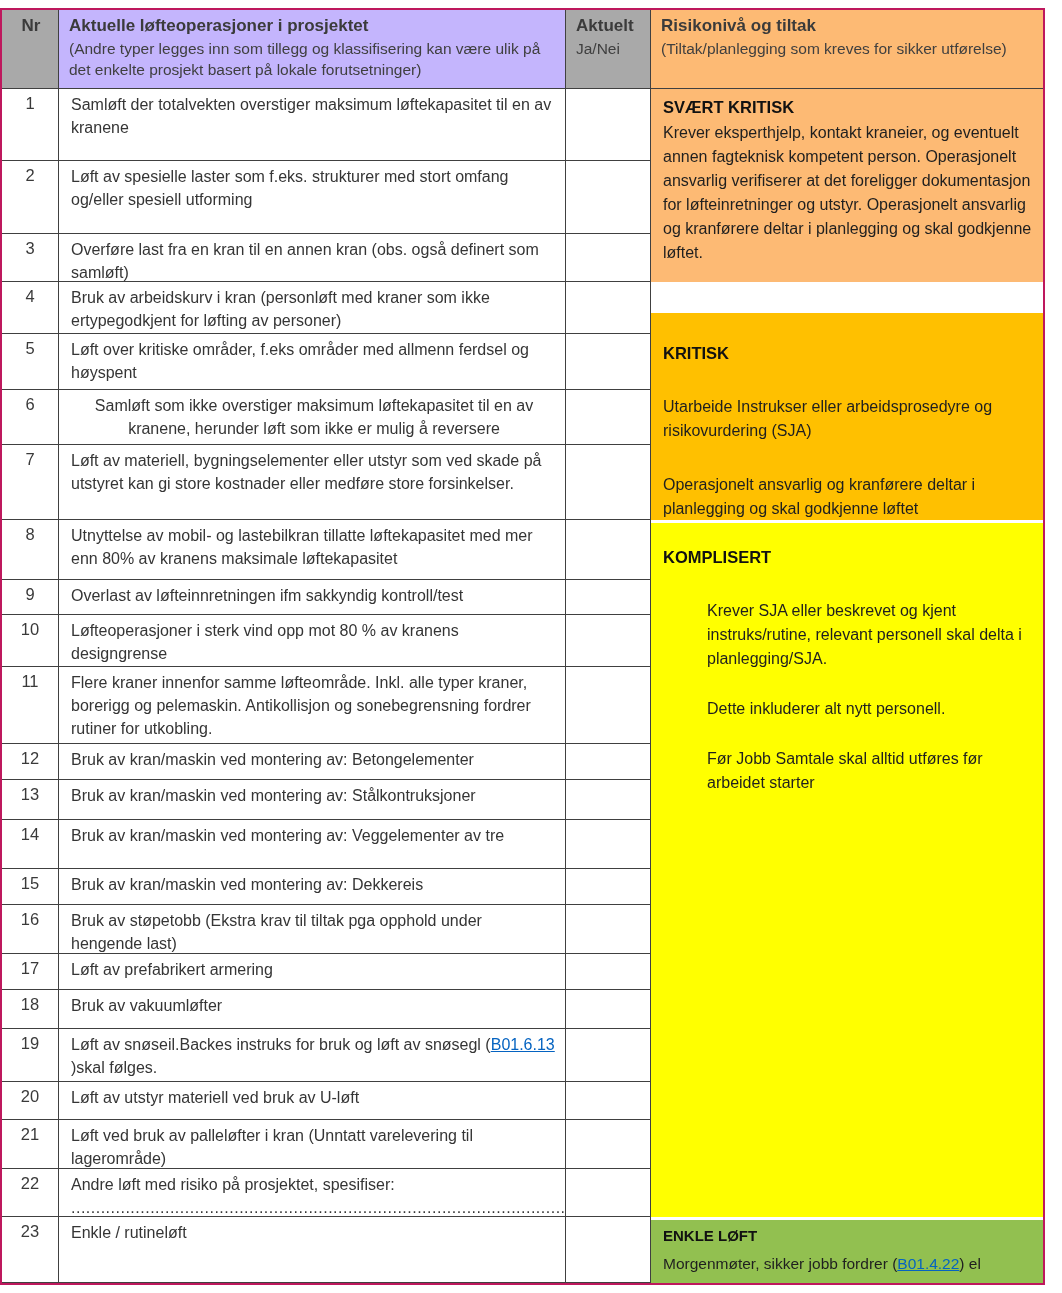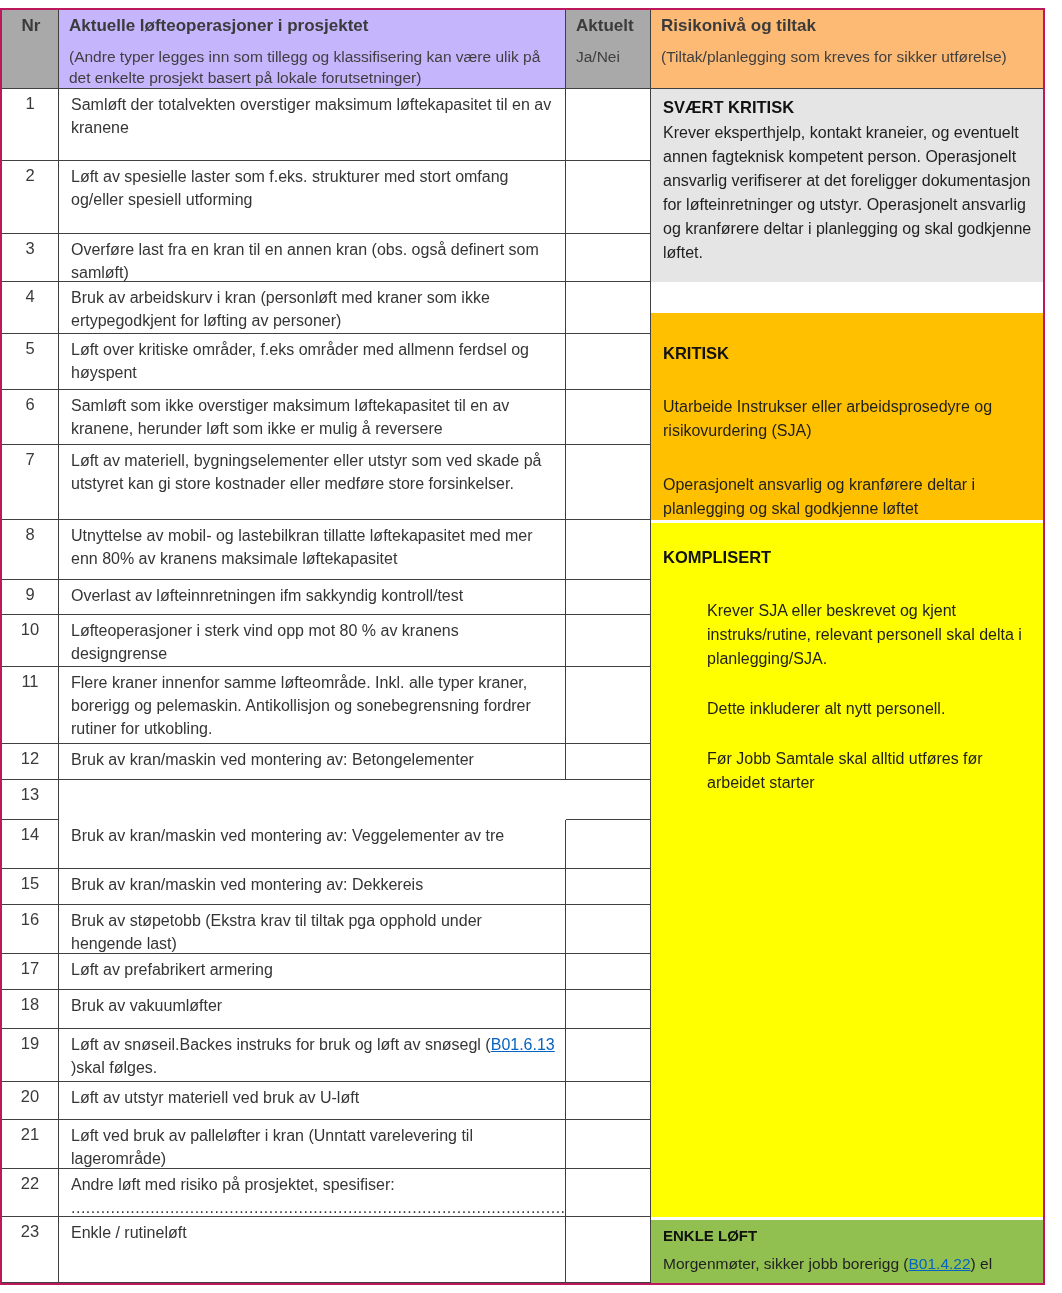--- a/index.html
+++ b/index.html
@@ -26,21 +26,21 @@
     font-weight:bold;
     padding:5px 8px 4px 10px;
     font-size:17px;
     line-height:22px;
     color:#3b3b3b;
   }
   .hsub{
     font-weight:normal;
     font-size:15.5px;
     line-height:21px;
-    margin-top:9px;
+    margin-top:1px;
     color:#3f3f3f;
   }
   .nr-head{text-align:center;}
   .nr-cell{
     text-align:center;
     font-size:16.5px;
     padding-top:5px;
     color:#3a3a3a;
   }
   .op-cell{
@@ -101,80 +101,81 @@
   </div>
   <div class="cell hcell" style="grid-area: 1 / 3; background: rgb(169, 169, 169);">
     <div>Aktuelt</div>
     <div class="hsub">Ja/Nei</div>
   </div>
   <div class="cell hcell" style="grid-area: 1 / 4; border-right: none; background: #fdba74;">
     <div>Risikonivå og tiltak</div>
     <div class="hsub">(Tiltak/planlegging som kreves for sikker utførelse)</div>
   </div>
 
-  <section class="risk rs1" style="background: #e5e5e5;">
+  <section class="risk rs1" style="background: #fdba74;">
     <h3>SVÆRT KRITISK</h3>
     <p>Krever eksperthjelp, kontakt kraneier, og eventuelt annen fagteknisk kompetent person. Operasjonelt  ansvarlig verifiserer at det foreligger dokumentasjon for løfteinretninger og utstyr. Operasjonelt ansvarlig og kranførere deltar i planlegging og skal godkjenne løftet.</p>
   </section>
 
   <section class="risk rs2" style="background: rgb(255, 192, 0);">
     <h3>KRITISK</h3>
     <p>Utarbeide Instrukser eller arbeidsprosedyre og risikovurdering (SJA)</p>
     <p>Operasjonelt ansvarlig og kranførere deltar i planlegging og skal godkjenne løftet</p>
   </section>
 
   <section class="risk rs3" style="background: rgb(255, 255, 0);">
     <h3>KOMPLISERT</h3>
     <p>Krever SJA eller beskrevet og kjent instruks/rutine, relevant personell skal delta i planlegging/SJA.</p>
     <p>Dette inkluderer alt nytt  personell.</p>
     <p>Før Jobb Samtale skal alltid utføres før arbeidet starter</p>
   </section>
 
   <section class="risk rs4" style="background: rgb(146, 192, 80);">
     <h3>ENKLE LØFT</h3>
-    <p><span>Morgenmøter, sikker jobb borerigg (</span><a class="link">B01.4.22</a><span>) el</span></p>
+    <p><span>Morgenmøter, sikker jobb fordrer (</span><a class="link">B01.4.22</a><span>) el</span></p>
   </section>
 
 <div class="cell nr-cell" style="grid-area: 2 / 1;">1</div>
     <div class="cell op-cell" style="grid-area: 2 / 2;"><span>Samløft der totalvekten overstiger maksimum løftekapasitet til en av kranene</span></div>
     <div class="cell akt-cell" style="grid-area: 2 / 3;"></div>
     <div class="cell nr-cell" style="grid-area: 3 / 1;">2</div>
     <div class="cell op-cell" style="grid-area: 3 / 2;"><span>Løft av spesielle laster som f.eks. strukturer med stort omfang og/eller spesiell utforming</span></div>
     <div class="cell akt-cell" style="grid-area: 3 / 3;"></div>
     <div class="cell nr-cell" style="grid-area: 4 / 1;">3</div>
     <div class="cell op-cell" style="grid-area: 4 / 2;"><span>Overføre last fra en kran til en annen kran (obs. også definert som samløft)</span></div>
     <div class="cell akt-cell" style="grid-area: 4 / 3;"></div>
     <div class="cell nr-cell" style="grid-area: 5 / 1;">4</div>
     <div class="cell op-cell" style="grid-area: 5 / 2;"><span>Bruk av arbeidskurv i kran (personløft med kraner som ikke ertypegodkjent for løfting av personer)</span></div>
     <div class="cell akt-cell" style="grid-area: 5 / 3;"></div>
     <div class="cell nr-cell" style="grid-area: 6 / 1;">5</div>
     <div class="cell op-cell" style="grid-area: 6 / 2;"><span>Løft over kritiske områder, f.eks områder med allmenn ferdsel og høyspent</span></div>
     <div class="cell akt-cell" style="grid-area: 6 / 3;"></div>
     <div class="cell nr-cell" style="grid-area: 7 / 1;">6</div>
-    <div class="cell op-cell" style="grid-area: 7 / 2;"><span>Samløft som ikke overstiger maksimum løftekapasitet til en av kranene, herunder løft som ikke er mulig å reversere</span></div>
+    <div class="cell op-cell" style="grid-area: 7 / 2; text-align: center;"><span>Samløft som ikke overstiger maksimum løftekapasitet til en av kranene, herunder løft som ikke er mulig å reversere</span></div>
     <div class="cell akt-cell" style="grid-area: 7 / 3;"></div>
     <div class="cell nr-cell" style="grid-area: 8 / 1;">7</div>
     <div class="cell op-cell" style="grid-area: 8 / 2;"><span>Løft av materiell, bygningselementer eller utstyr som ved skade på utstyret kan gi store kostnader eller medføre store forsinkelser.</span></div>
     <div class="cell akt-cell" style="grid-area: 8 / 3;"></div>
     <div class="cell nr-cell" style="grid-area: 9 / 1;">8</div>
     <div class="cell op-cell" style="grid-area: 9 / 2;"><span>Utnyttelse av mobil- og lastebilkran tillatte løftekapasitet med mer enn 80% av kranens maksimale løftekapasitet</span></div>
     <div class="cell akt-cell" style="grid-area: 9 / 3;"></div>
     <div class="cell nr-cell" style="grid-area: 10 / 1;">9</div>
     <div class="cell op-cell" style="grid-area: 10 / 2;"><span>Overlast av løfteinnretningen ifm sakkyndig kontroll/test</span></div>
     <div class="cell akt-cell" style="grid-area: 10 / 3;"></div>
     <div class="cell nr-cell" style="grid-area: 11 / 1;">10</div>
     <div class="cell op-cell" style="grid-area: 11 / 2;"><span>Løfteoperasjoner i sterk vind opp mot 80 % av kranens designgrense</span></div>
     <div class="cell akt-cell" style="grid-area: 11 / 3;"></div>
     <div class="cell nr-cell" style="grid-area: 12 / 1;">11</div>
     <div class="cell op-cell" style="grid-area: 12 / 2;"><span>Flere kraner innenfor samme løfteområde. Inkl. alle typer kraner, borerigg og pelemaskin. Antikollisjon og sonebegrensning fordrer rutiner for utkobling.</span></div>
     <div class="cell akt-cell" style="grid-area: 12 / 3;"></div>
     <div class="cell nr-cell" style="grid-area: 13 / 1;">12</div>
     <div class="cell op-cell" style="grid-area: 13 / 2;"><span>Bruk av kran/maskin ved montering av: Betongelementer</span></div>
     <div class="cell akt-cell" style="grid-area: 13 / 3;"></div>
     <div class="cell nr-cell" style="grid-area: 14 / 1;">13</div>
+    <div class="cell op-cell" style="grid-area: 14 / 2;"><span>Bruk av kran/maskin ved montering av: Stålkontruksjoner</span></div>
     <div class="cell akt-cell" style="grid-area: 14 / 3;"></div>
     <div class="cell nr-cell" style="grid-area: 15 / 1;">14</div>
     <div class="cell op-cell" style="grid-area: 15 / 2;"><span>Bruk av kran/maskin ved montering av: Veggelementer av tre</span></div>
     <div class="cell akt-cell" style="grid-area: 15 / 3;"></div>
     <div class="cell nr-cell" style="grid-area: 16 / 1;">15</div>
     <div class="cell op-cell" style="grid-area: 16 / 2;"><span>Bruk av kran/maskin ved montering av: Dekkereis</span></div>
     <div class="cell akt-cell" style="grid-area: 16 / 3;"></div>
     <div class="cell nr-cell" style="grid-area: 17 / 1;">16</div>
     <div class="cell op-cell" style="grid-area: 17 / 2;"><span>Bruk av støpetobb (Ekstra krav til tiltak pga opphold under hengende last)</span></div>
     <div class="cell akt-cell" style="grid-area: 17 / 3;"></div>

